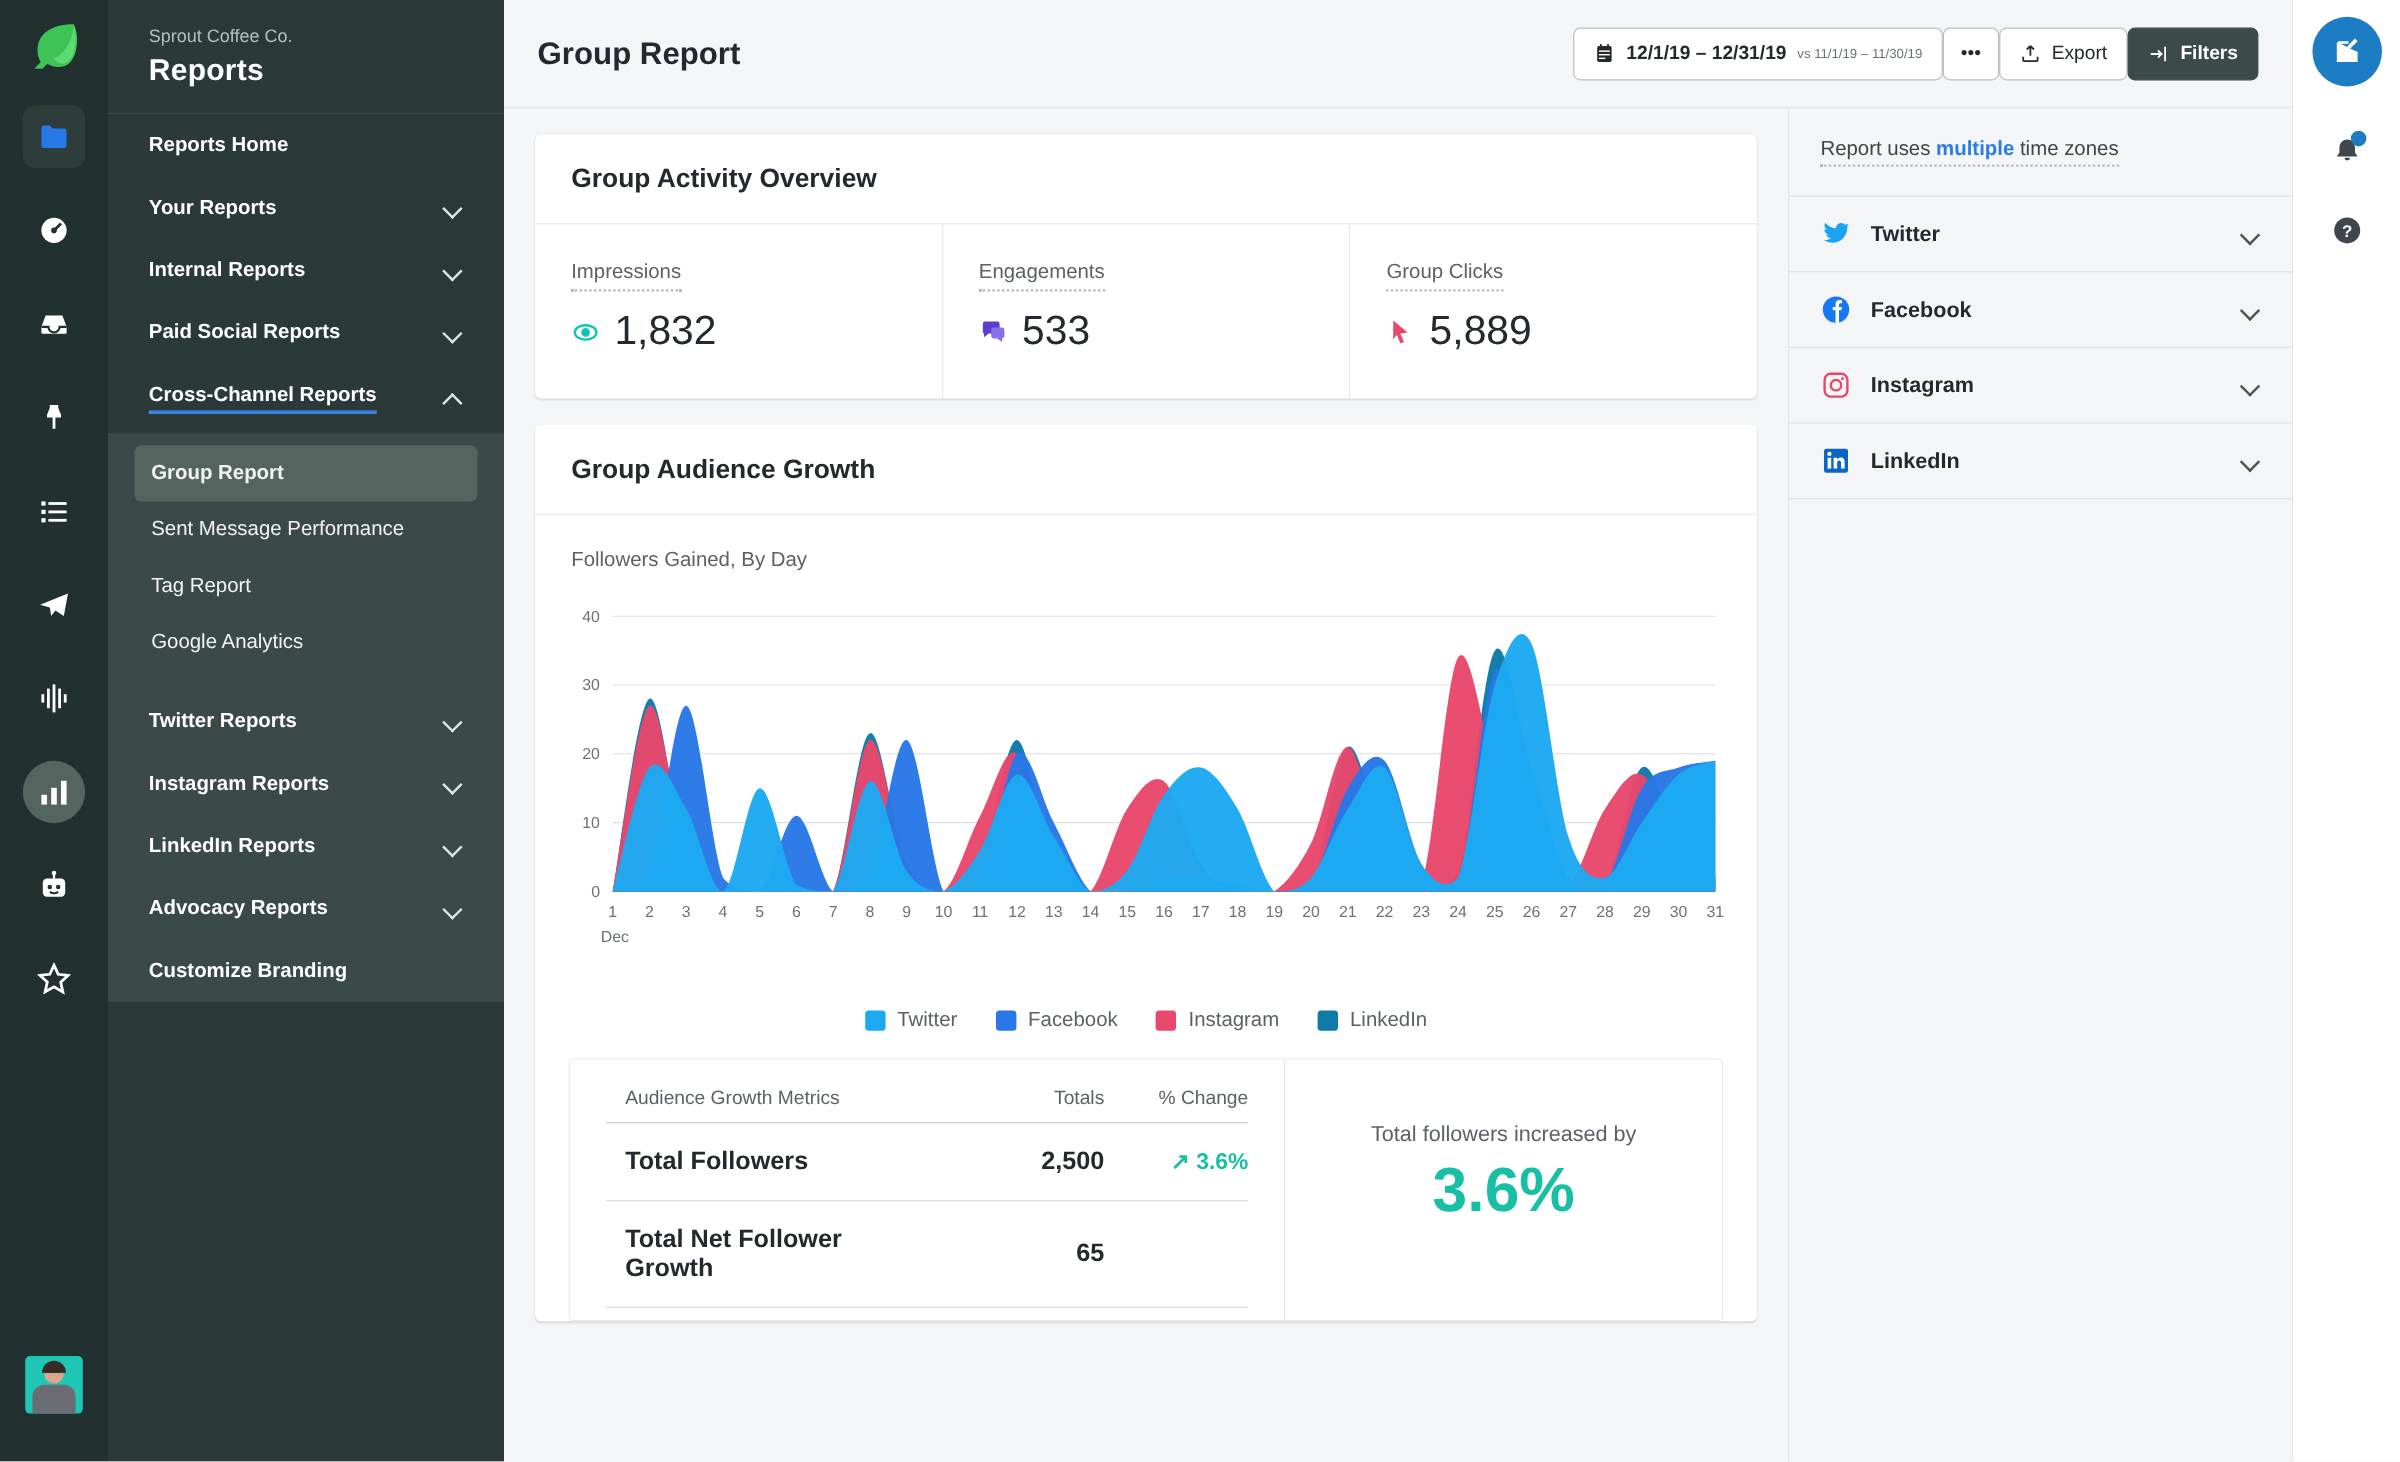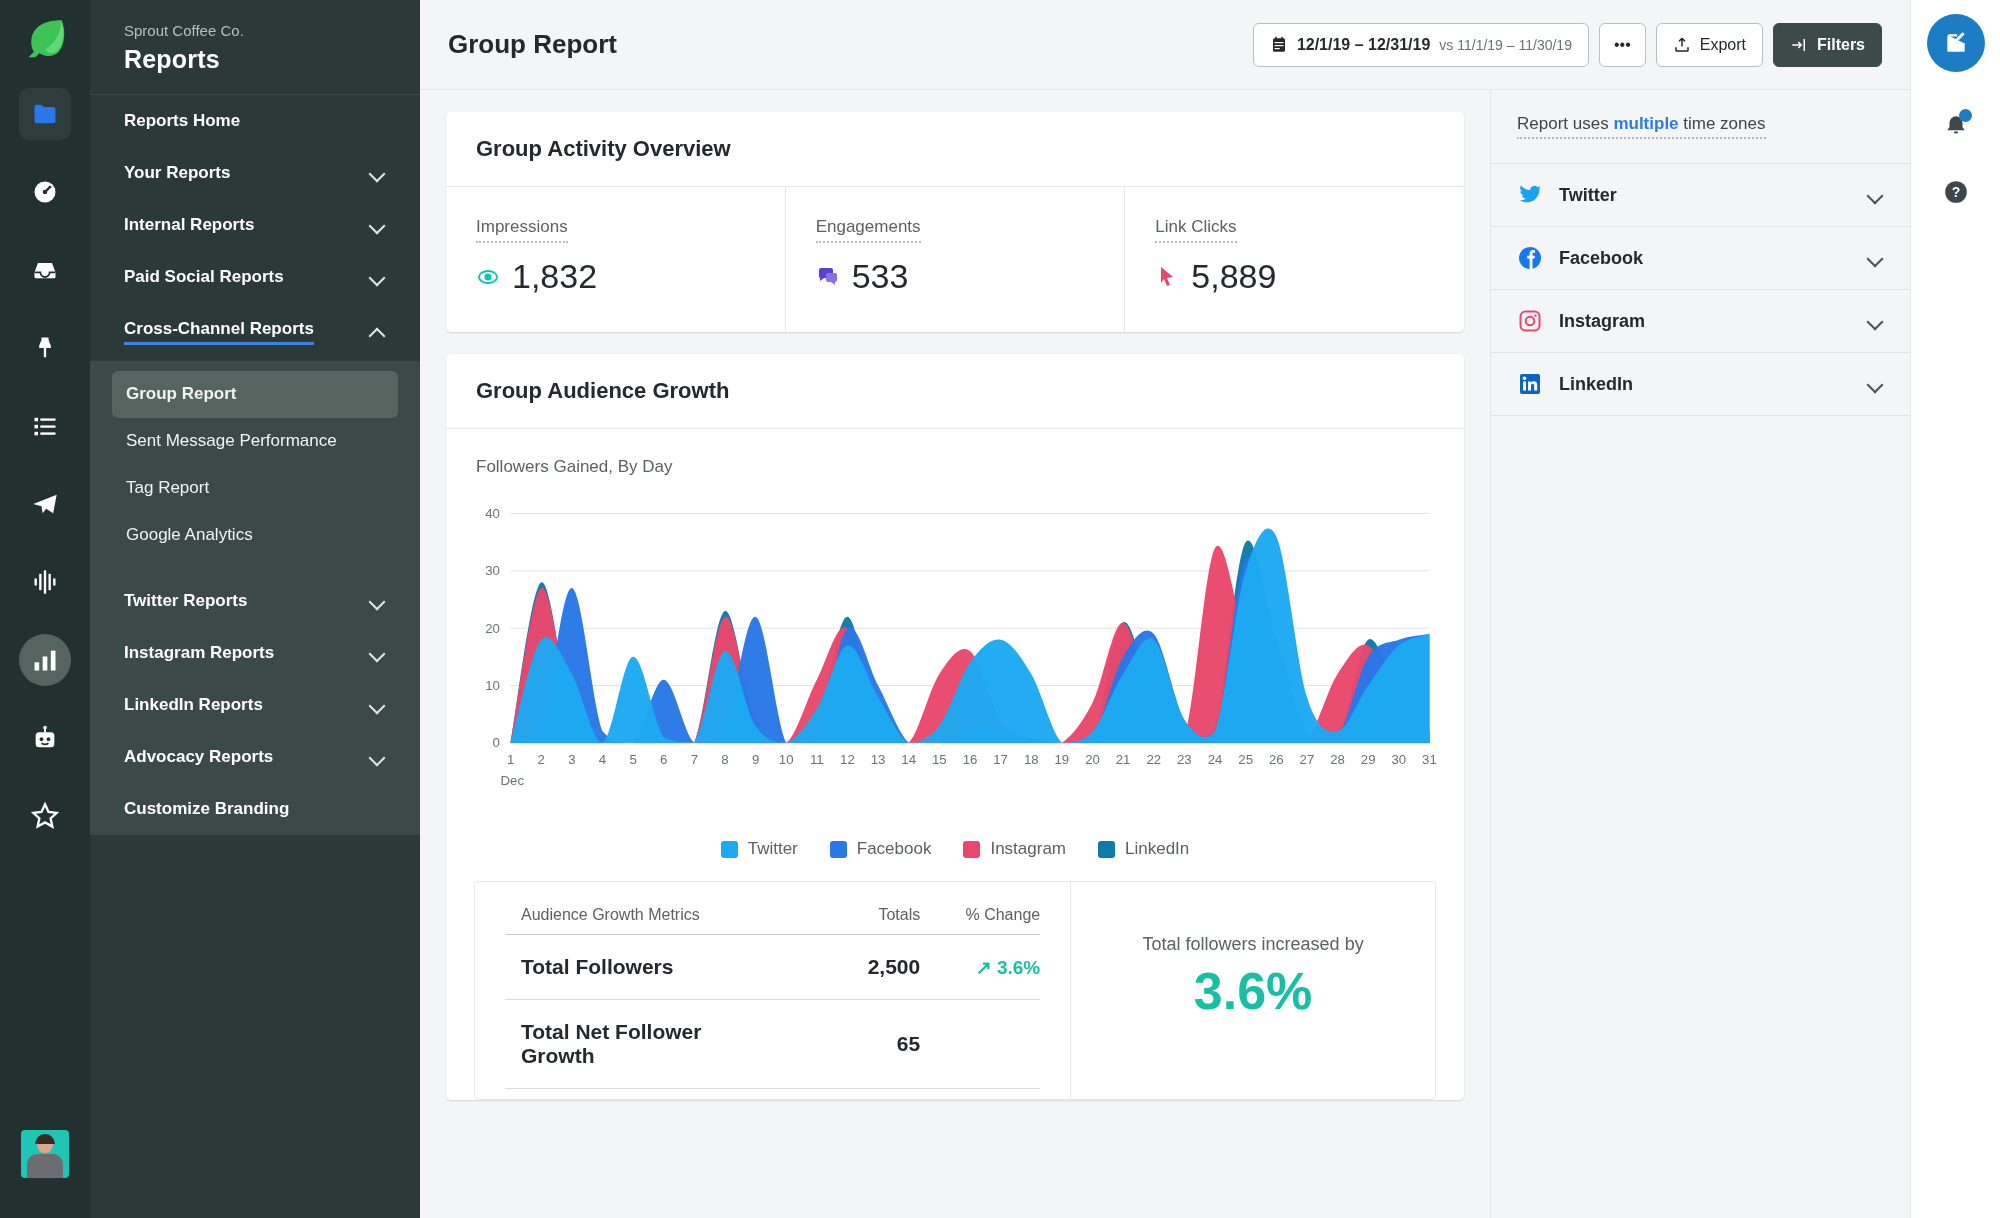--- a/index.html
+++ b/index.html
@@ -70,29 +70,29 @@
   .sub-item.selected { background: #55645f; font-weight: bold; }
 
   
   .main { flex: 1; display: flex; flex-direction: column; background: #f4f5f6; min-width:0;}
   .topbar {
     height: 90px; background: #f4f5f6; display: flex; align-items: center;
     justify-content: space-between; padding: 0 28px 0 28px;
     border-bottom: 1px solid #e3e5e7;
   }
   .page-title { font-size: 26px; font-weight: bold; color: #23292e; }
-  .top-actions { display: flex; align-items: flex-start; gap: 10px; }
+  .top-actions { display: flex; align-items: flex-start; }
   .btn {
     height: 44px; border-radius: 6px; border: 1px solid #b9bec4;
     background: #fff; display: flex; align-items: center; gap: 9px;
     padding: 0 16px; font-size: 16px; color: #23292e; cursor: pointer;
     white-space: nowrap;
   }
   .btn.date { font-weight: bold; }
-  .btn.date .vs { font-weight: normal; font-size: 14px; color: #6a7278; }
+  .btn.date .vs { font-weight: normal; font-size: 11px; color: #6a7278; }
   .btn.dots { padding: 0 14px; }
   .btn.filters { background: #3c4b4a; border-color: #3c4b4a; color: #fff; font-weight: bold;}
   .btn svg { width: 18px; height: 18px; }
 
   .content { flex: 1; display: flex; overflow: hidden; }
   .center { flex: 1; padding: 22px 26px 0 26px; overflow: hidden; min-width:0;}
   .card { background: #fff; border-radius: 5px; box-shadow: 0 1px 2px rgba(0,0,0,.13); }
   .card-head { padding: 24px 30px; font-size: 22px; font-weight: bold; color: #23292e; border-bottom: 1px solid #e6e8ea; }
   .stats { display: flex; }
   .stat { flex: 1; padding: 30px 30px 36px 30px; border-right: 1px solid #e6e8ea; }
@@ -373,21 +373,21 @@
               <div class="stat-label">Engagements</div>
               <div class="stat-value">
                 <svg viewBox="0 0 24 24">
                     <path d="M3 5a2 2 0 0 1 2-2h10a2 2 0 0 1 2 2v6a2 2 0 0 1-2 2H8l-4 3v-3a2 2 0 0 1-1-2z" fill="#5b3fd1"></path>
                     <path d="M10 10a2 2 0 0 1 2-2h7a2 2 0 0 1 2 2v5a2 2 0 0 1-2 2v3l-4-3h-3a2 2 0 0 1-2-2z" fill="#8a6fe8"></path>
                   </svg>
                 <span>533</span>
               </div>
             </div>
             <div class="stat">
-              <div class="stat-label">Link Clicks</div>
+              <div class="stat-label">Group Clicks</div>
               <div class="stat-value">
                 <svg viewBox="0 0 24 24">
                     <path d="M6 2l12 10-6 1 3 7-3 1-3-7-3 4z" fill="#e8486b"></path>
                   </svg>
                 <span>5,889</span>
               </div>
             </div>
           </div>
         </div>
 

